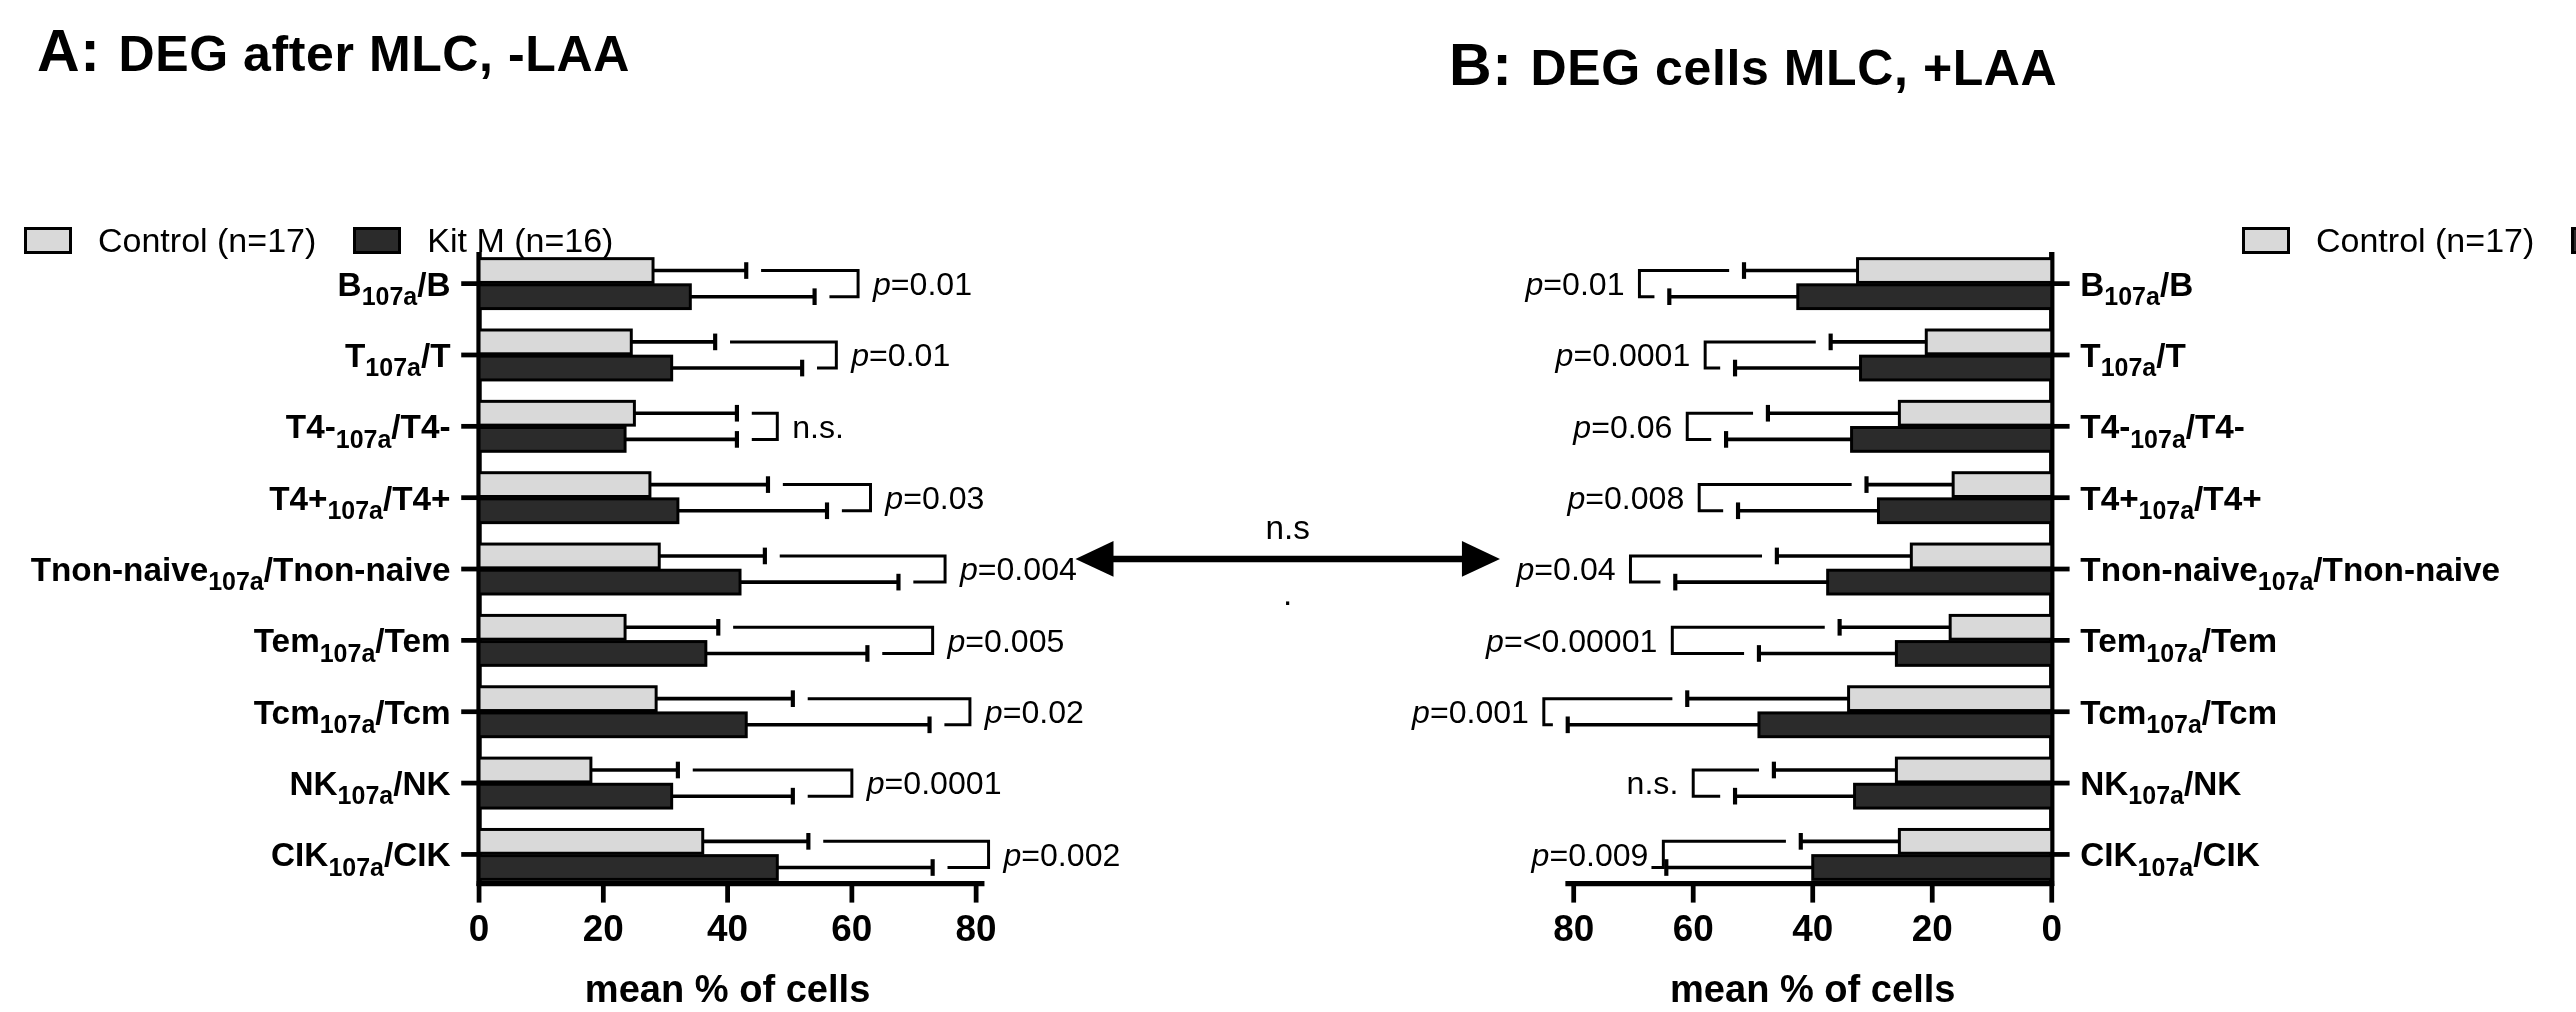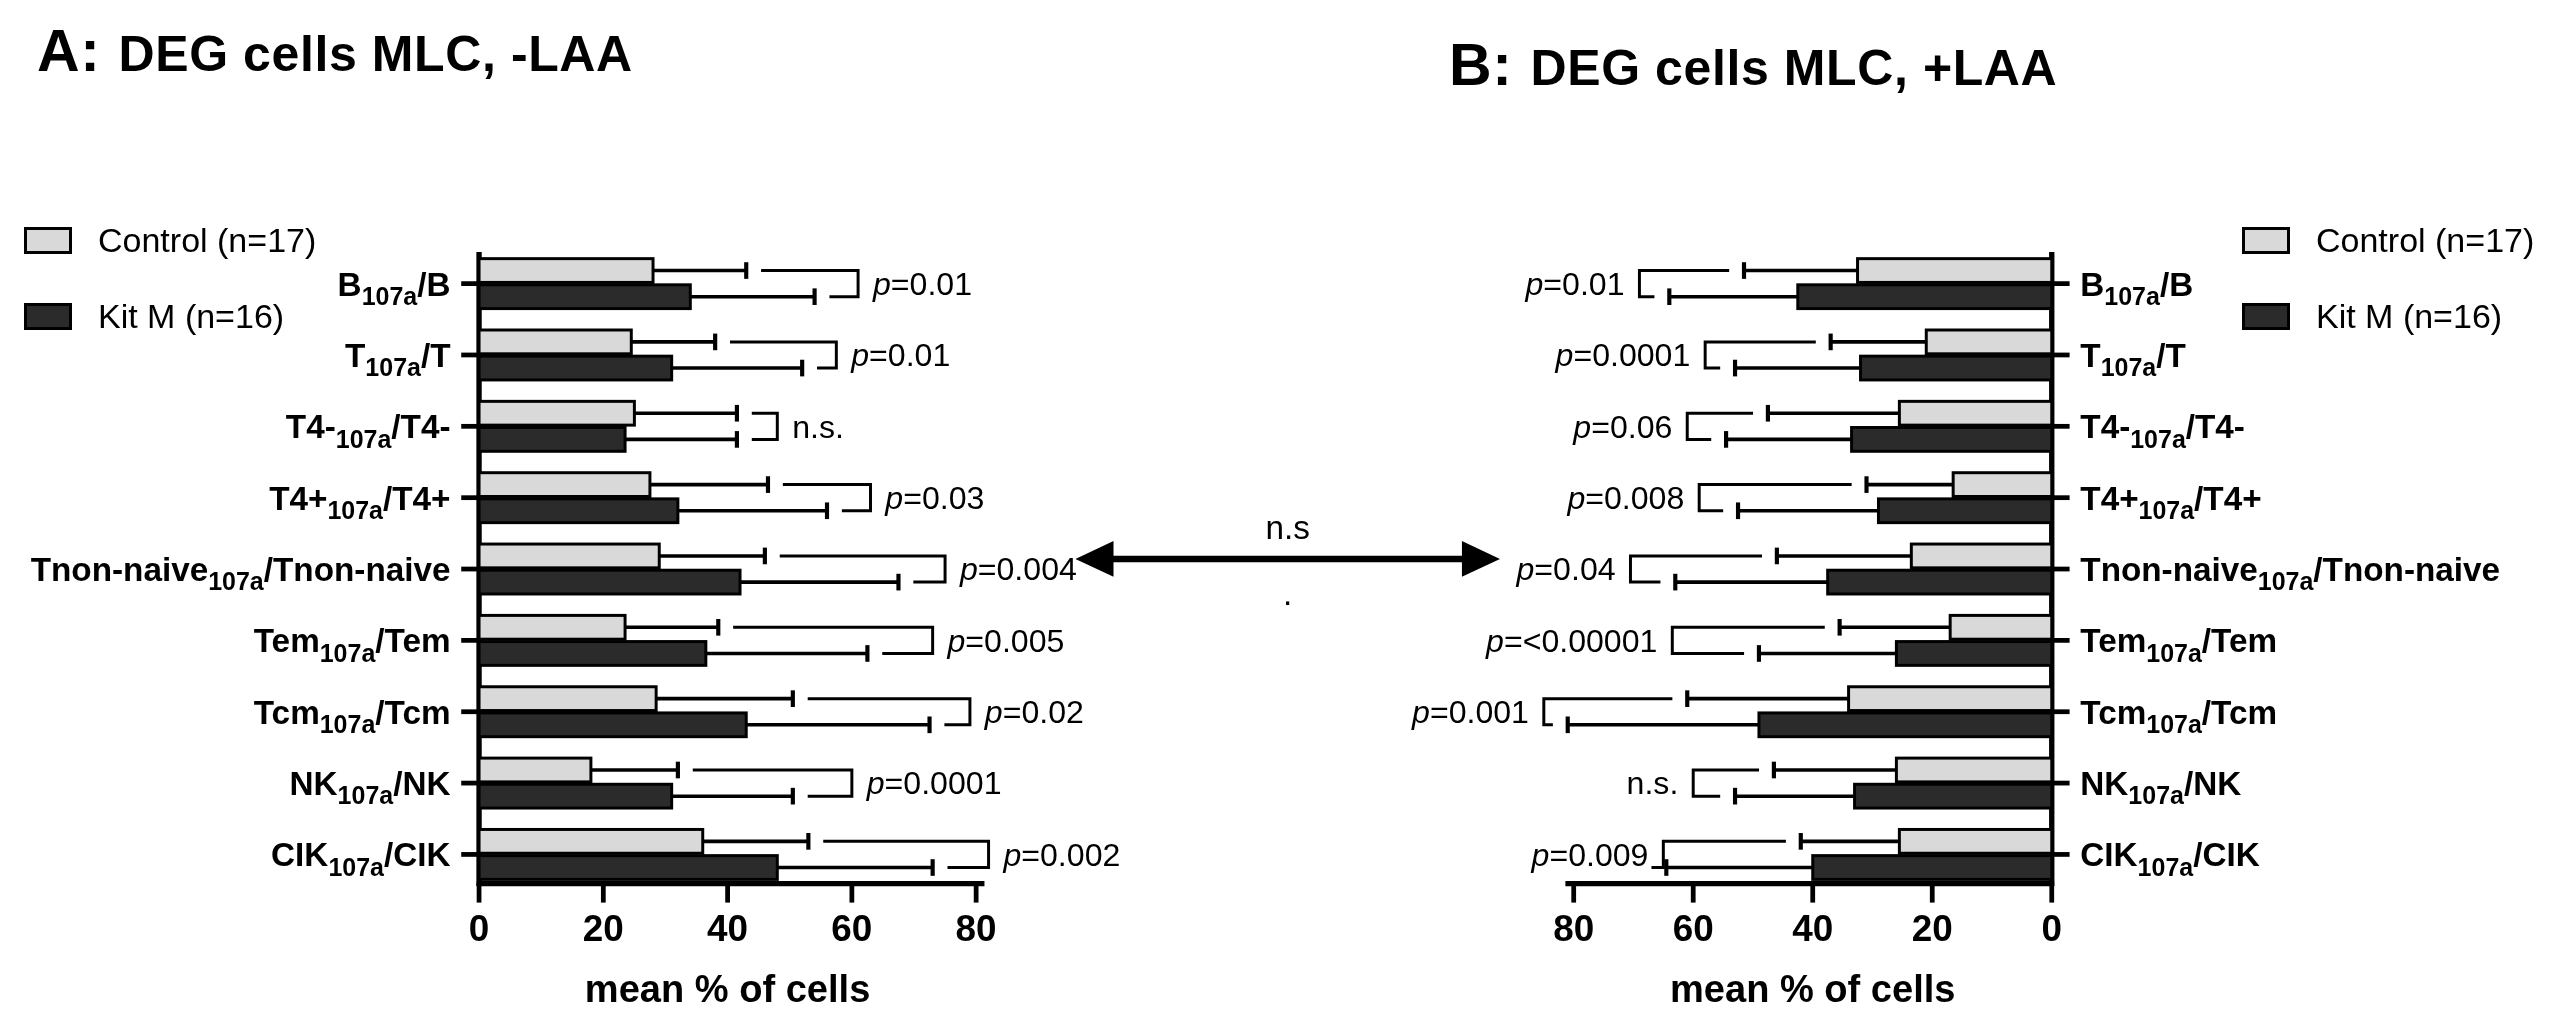--- a/index.html
+++ b/index.html
@@ -2,21 +2,21 @@
 <html style="font-size:9.5px"><head>
 <meta charset="utf-8">
 <style>
   html,body{margin:0;padding:0;background:#ffffff;}
   body{width:2576px;height:1012px;position:relative;font-family:"Liberation Sans",sans-serif;color:#000;}
   .stage{position:absolute;inset:0;width:2576px;height:1012px;}
   svg.chart{position:absolute;left:0;top:0;}
   .panel-title{position:absolute;display:flex;align-items:baseline;gap:18px;white-space:nowrap;}
   .panel-title .prefix{font-size:59px;font-weight:bold;letter-spacing:0.6px;}
   .panel-title .rest{font-size:50px;font-weight:bold;letter-spacing:0.6px;}
-  .legend{position:absolute;display:flex;flex-direction:column;gap:37px;}
+  .legend{position:absolute;display:flex;flex-direction:row;gap:37px;}
   .legend-item{display:flex;align-items:center;gap:26px;}
   .legend-swatch{width:48px;height:27px;border:3.6px solid #000;box-sizing:border-box;}
   .legend-label{font-size:34px;white-space:nowrap;}
 </style>
 </head>
 <body>
 
 <div class="stage">
 
   <svg class="chart" id="chart-svg" width="2576" height="1012" viewBox="0 0 4331 1702">
@@ -231,21 +231,21 @@
       <line x1="3193.725" y1="1415" x2="3027.9" y2="1415" stroke="#000" stroke-width="6"></line>
       <line x1="3027.9" y1="1401" x2="3027.9" y2="1429" stroke="#000" stroke-width="7"></line>
       <line x1="3048" y1="1459" x2="2801.775" y2="1459" stroke="#000" stroke-width="6"></line>
       <line x1="2801.775" y1="1445" x2="2801.775" y2="1473" stroke="#000" stroke-width="7"></line>
       <path d="M 3002.9 1415 L 2796.75 1415 L 2796.75 1459 L 2776.775 1459" fill="none" stroke="#000" stroke-width="5"></path>
       <text x="2771.75" y="1456" font-size="54" text-anchor="end" fill="#000"><tspan font-style="italic">p</tspan><tspan>=0.009</tspan></text>
     </svg>
 
   <div class="panel-title" style="left:37px;top:16.7px;">
     <span class="prefix">A:</span>
-    <span class="rest">DEG cells MLC, -LAA</span>
+    <span class="rest">DEG after MLC, -LAA</span>
   </div>
 
   <div class="panel-title" style="left:1449px;top:31px;">
     <span class="prefix">B:</span>
     <span class="rest">DEG cells MLC, +LAA</span>
   </div>
 
   <div class="legend" style="left:24px;top:221px;">
     <div class="legend-item">
       <span class="legend-swatch" style="background:#d9d9d9;"></span>

